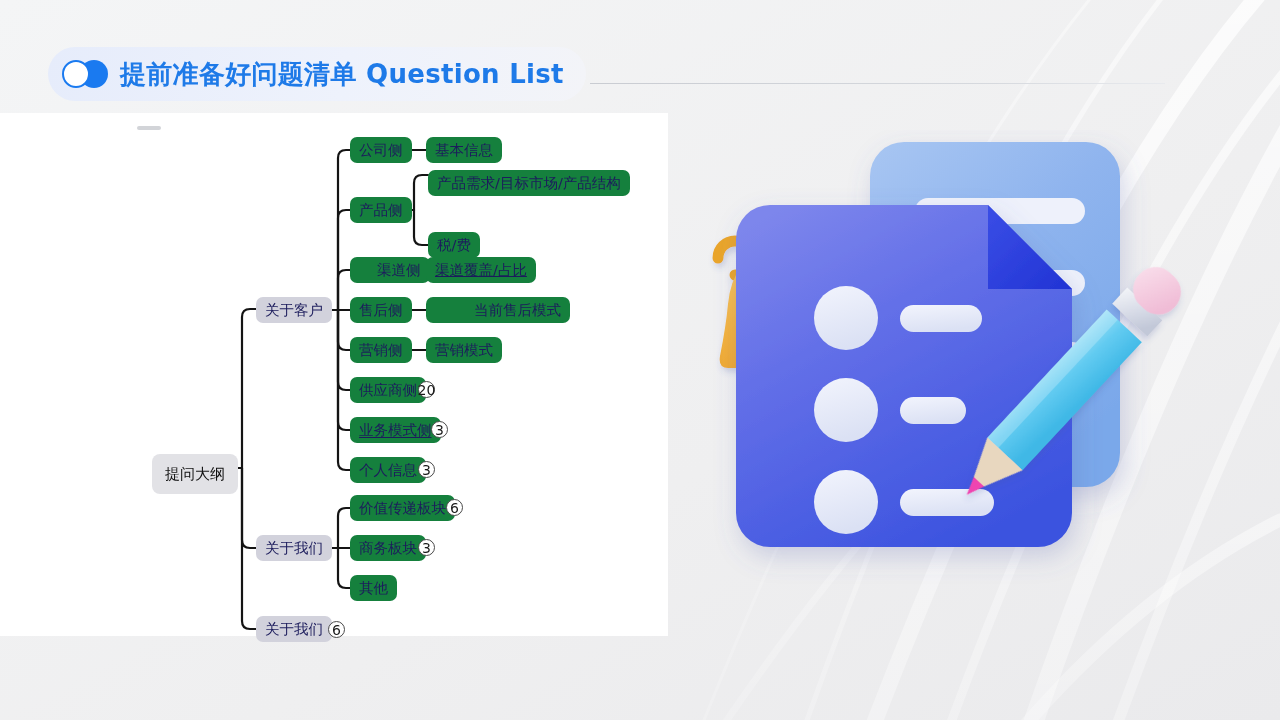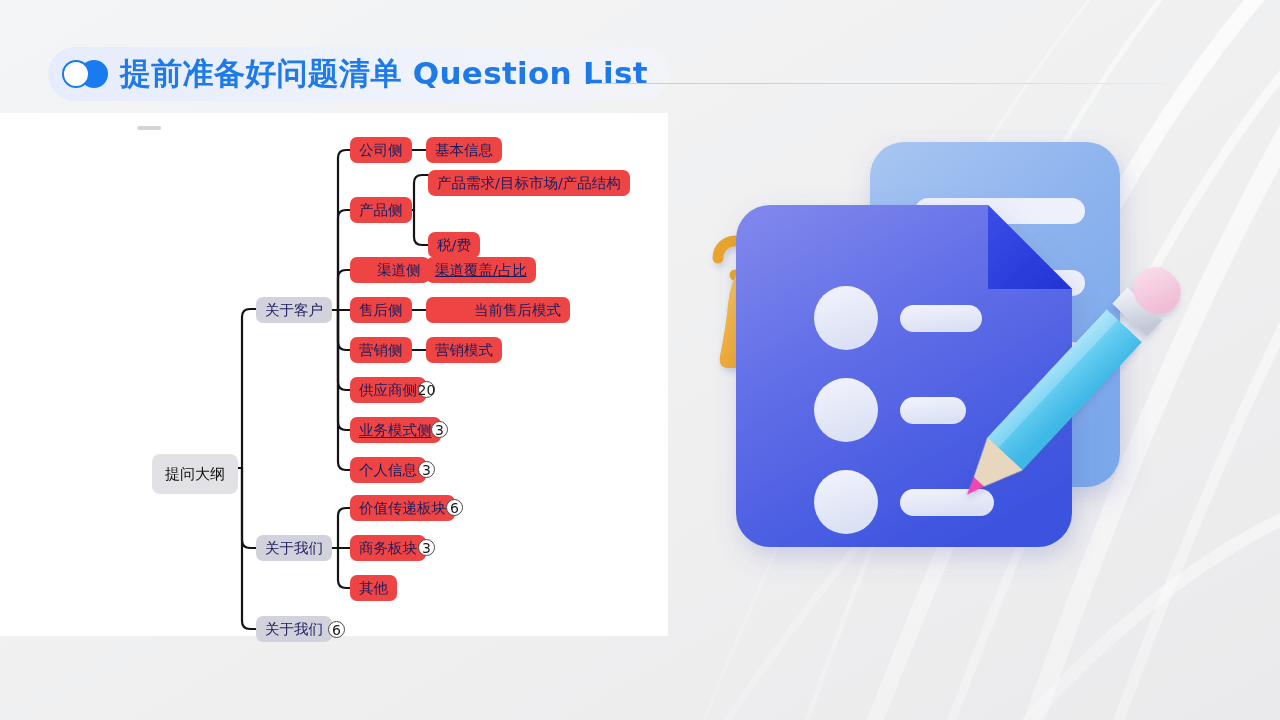--- a/index.html
+++ b/index.html
@@ -25,21 +25,21 @@
   #title-badge { position:relative; width:46px; height:28px; flex:0 0 auto; margin-right:12px; }
   #title-badge .c-white {
     position:absolute; left:0; top:0; width:28px; height:28px;
     border-radius:50%; background:#ffffff; border:2.5px solid #1a7af0; z-index:2;
   }
   #title-badge .c-blue {
     position:absolute; left:18px; top:0; width:28px; height:28px;
     border-radius:50%; background:#1a7af0; z-index:1;
   }
   #title-text {
-    font-size:31px; font-weight:bold; color:#1e7ae8;
+    font-size:26px; font-weight:bold; color:#1e7ae8;
     letter-spacing:.3px; white-space:nowrap;
     font-family:"DejaVu Sans","Liberation Sans",sans-serif;
   }
   #title-rule {
     position:absolute; left:590px; top:83px; width:575px; height:1px;
     background:linear-gradient(90deg,#c9ccd2 0%,#d6d9de 70%,#e8eaee 100%);
   }
 
   
   #mindmap-panel {
@@ -49,21 +49,21 @@
   #panel-dash {
     position:absolute; left:137px; top:13px; width:24px; height:4px;
     background:#d2d4d8; border-radius:2px;
   }
 
   
   #mindmap-svg { position:absolute; left:0; top:0; width:668px; height:523px; }
 
   .node-label {
     position:absolute;
-    background:#ef4444;
+    background:#15803d;
     color:#1c1c5c;
     border-radius:7px;
     font-size:14.5px;
     line-height:1;
     display:flex; align-items:center; justify-content:center;
     height:26px; padding:0 9px;
     white-space:nowrap;
     font-family:"DejaVu Sans","Liberation Sans",sans-serif;
   }
   .node-label.root {

